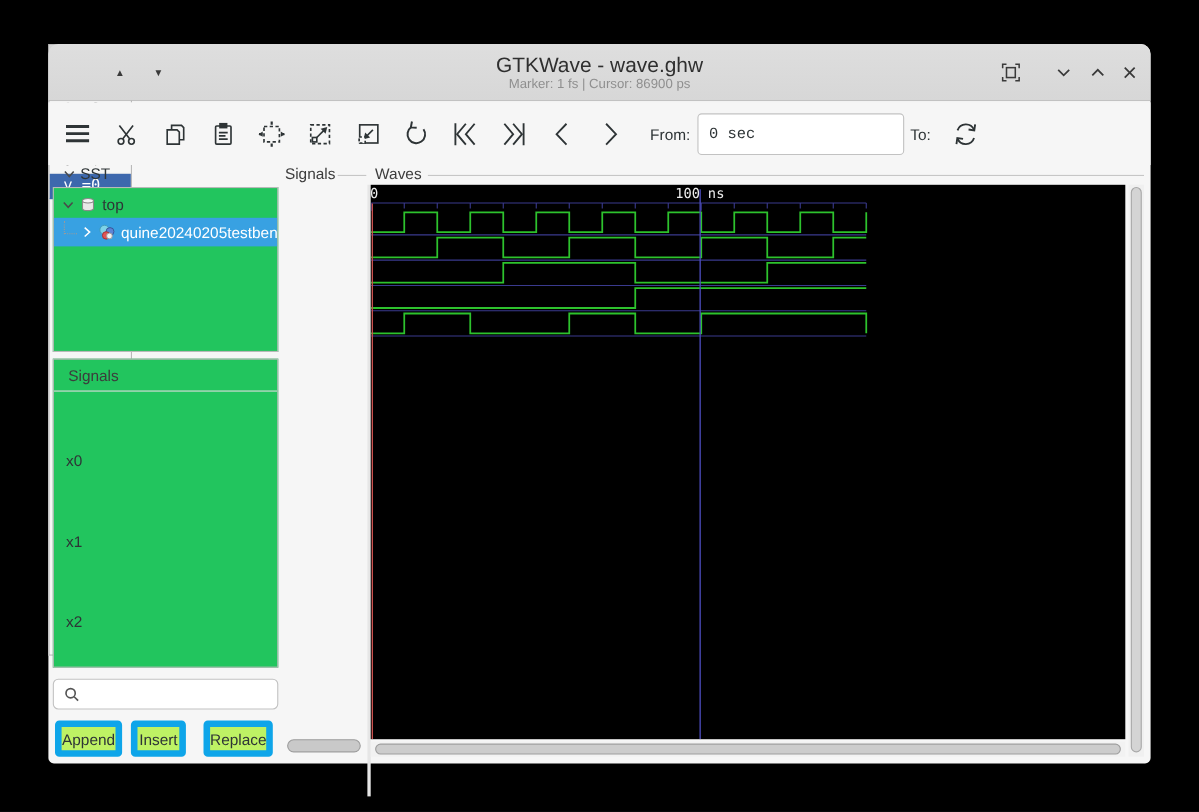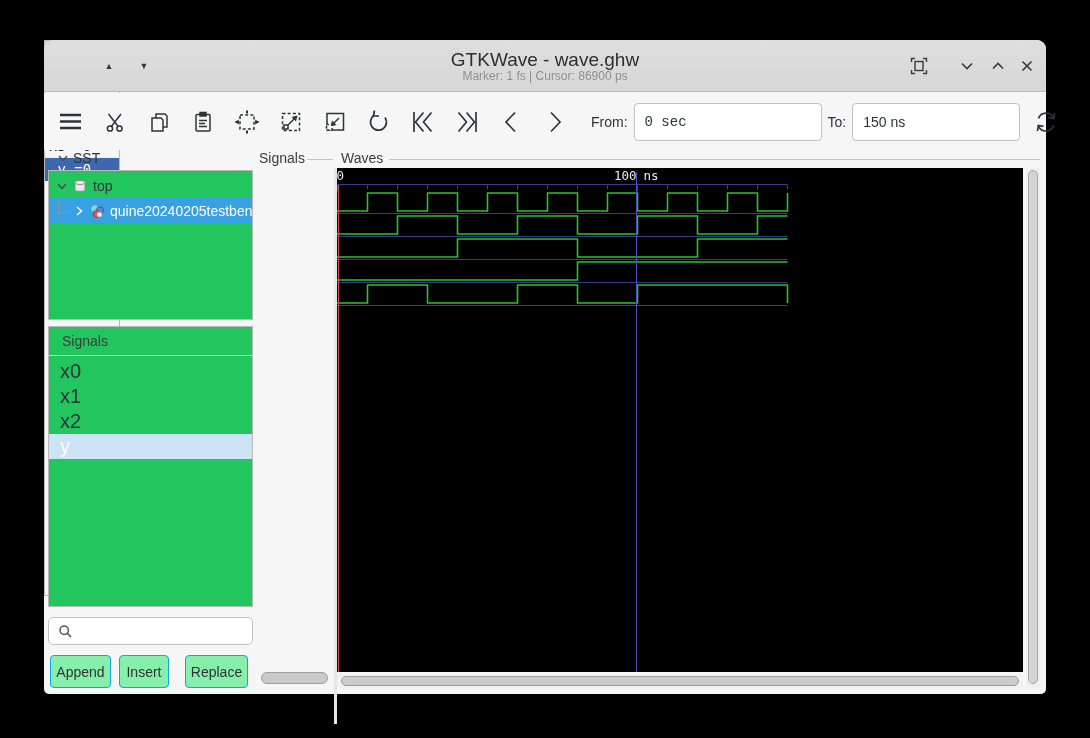--- a/index.html
+++ b/index.html
@@ -48,31 +48,31 @@
               font-size:14px; color:#2e3436; white-space:nowrap; }
   .tree-row.selected { height:26px; background:#38a1e2; color:#ffffff; }
   .tree-dots { width:12px; height:12px; border-left:1px dotted #9a9a9a;
                border-bottom:1px dotted #9a9a9a; margin:0 2px 8px 9px; flex:0 0 auto; }
   .expander { width:14px; height:14px; margin:0 3px 0 6px; flex:0 0 auto; }
   .tree-icon { width:16px; height:16px; margin-right:5px; flex:0 0 auto; }
 
   #signals-panel { left:4px; top:286px; width:205px; height:281px; overflow:hidden; }
   .sp-header { height:29px; line-height:29px; padding-left:13px; font-size:14px;
                color:#3c3c3c; border-bottom:1px solid #dcdcdc; }
-  .sp-item { height:25px; line-height:25px; padding-left:11px; font-size:20px; color:#2e3436; }
+  .sp-item { height:25px; line-height:25px; padding-left:11px; font-size:14px; color:#2e3436;margin-top:48px; }
   .sp-item.selected { background:#cde4f7; color:#ffffff; }
 
   .searchbox { position:absolute; left:4px; top:577px; width:205px; height:28px;
                background:#fff; border:1px solid #c2c2c2; border-radius:5px; }
   .searchbox svg { position:absolute; left:9px; top:6px; stroke:#555; fill:none; stroke-width:1.5; }
   .searchbox input { position:absolute; left:30px; top:1px; width:168px; height:24px;
                border:none; outline:none; font-size:13px; background:transparent; }
 
-  .act-btn { position:absolute; top:615px; height:33px; background:#86efac;
-             border:1px solid #0ea5e9; border-radius:4px; font-size:14px; color:#2e3436;
+  .act-btn { position:absolute; top:615px; height:33px; background:#bef264;
+             border:6px solid #0ea5e9; border-radius:4px; font-size:14px; color:#2e3436;
              font-family:"Liberation Sans","DejaVu Sans",sans-serif; }
   #btn-append { left:6px;  width:61px; }
   #btn-insert { left:75px; width:50px; }
   #btn-replace{ left:141px;width:63px; }
 
   
   #mid-panel { left:213px; top:128px; width:76px; height:556px; background:#f6f6f6;
                border:1px solid #b9b9b9; overflow:hidden; }
   .time-header { height:25px; line-height:25px; background:#d4d4d4; border-bottom:1px solid #bdbdbd;
                  font-size:14px; color:#111; padding-left:6px; white-space:pre; }
@@ -215,21 +215,20 @@
       </svg>
     </div>
     <div class="tool">
       <svg width="24" height="26" viewBox="0 0 24 26">
         <polyline points="8,3.5 17,13 8,22.5" stroke-width="1.7"></polyline>
       </svg>
     </div>
     <span class="range-label">From:</span>
     <input id="from-input" class="range-input" value="0 sec" style="">
     <span class="range-label">To:</span>
-    <input id="to-input" class="range-input" value="150 ns" style="">
     <div class="tool" style="margin-left:12px;">
       <svg width="26" height="26" viewBox="0 0 26 26">
         <path d="M5.5,9.5 A8,8 0 0 1 20.5,9" stroke-width="1.7"></path>
         <polyline points="21.5,4 20.7,9.5 15.5,8.7" stroke-width="1.7"></polyline>
         <path d="M20.5,16.5 A8,8 0 0 1 5.5,17" stroke-width="1.7"></path>
         <polyline points="4.5,22 5.3,16.5 10.5,17.3" stroke-width="1.7"></polyline>
       </svg>
     </div>
   </div>
 

